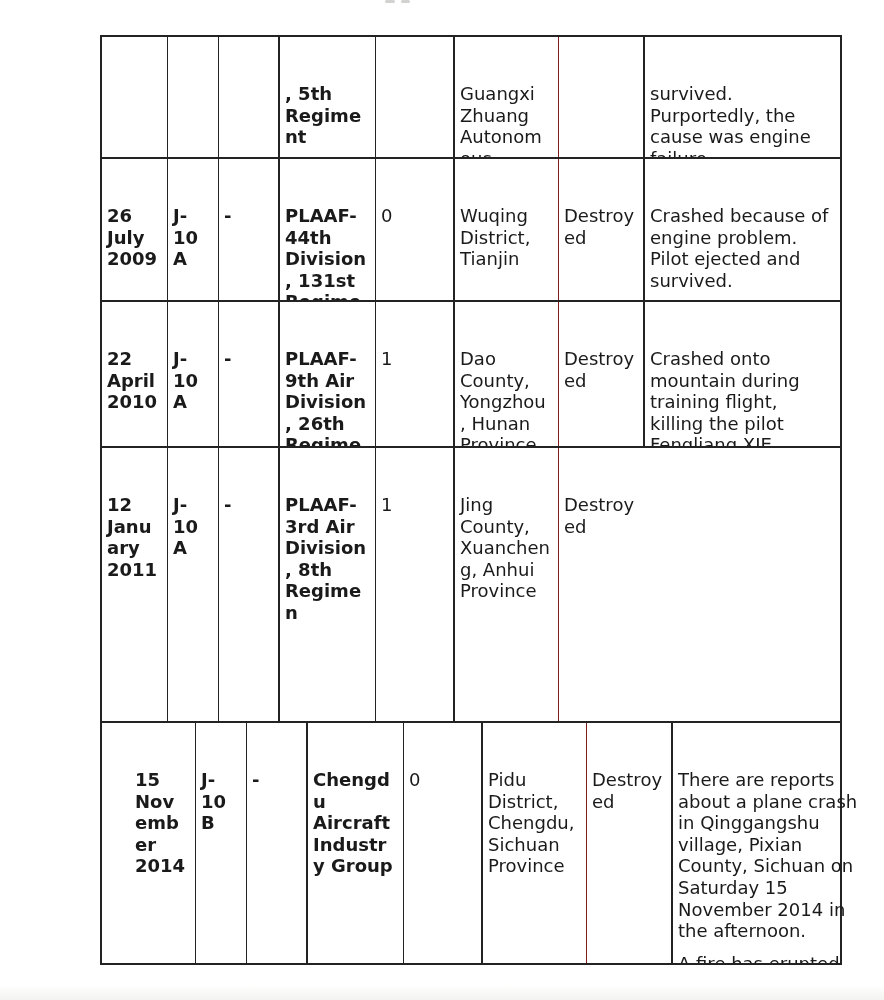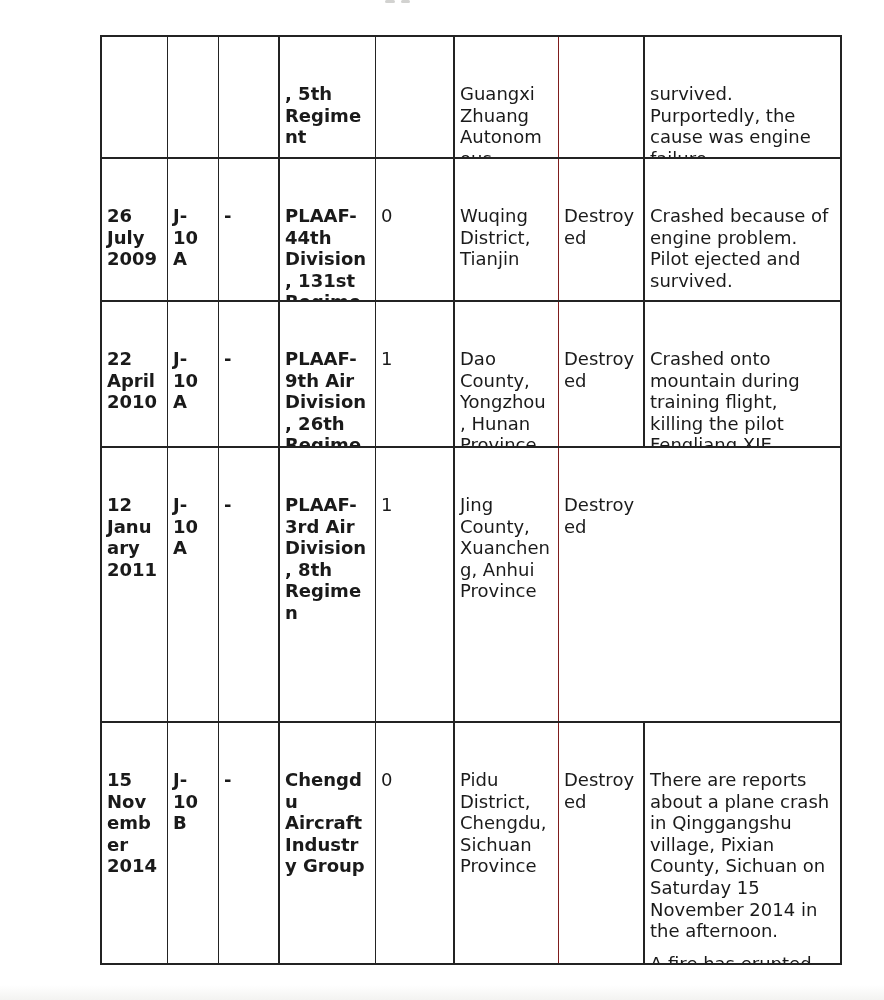--- a/index.html
+++ b/index.html
@@ -17,21 +17,21 @@
     width: 742px;
     border: 2px solid #232323;
     background: #ffffff;
   }
   .row { display: flex; width: 100%; }
   .row + .row { border-top: 2px solid #232323; }
   .row:nth-child(1) { height: 120px; }
   .row:nth-child(2) { height: 143px; justify-content: flex-end; }
   .row:nth-child(3) { height: 146px; }
   .row:nth-child(4) { height: 275px; }
-  .row:nth-child(5) { height: 242px; }
+  .row:nth-child(5) { height: 242px; padding-left: 28px; }
   .cell {
     overflow: hidden;
     padding: 2px 3px 0 5px;
     font-size: 18px;
     line-height: 21.6px;
     flex: none;
   }
   .para { white-space: pre-line; margin-top: 44px; }
   .para + .para { margin-top: 11px; }
   .c0 { width: 65px; }

